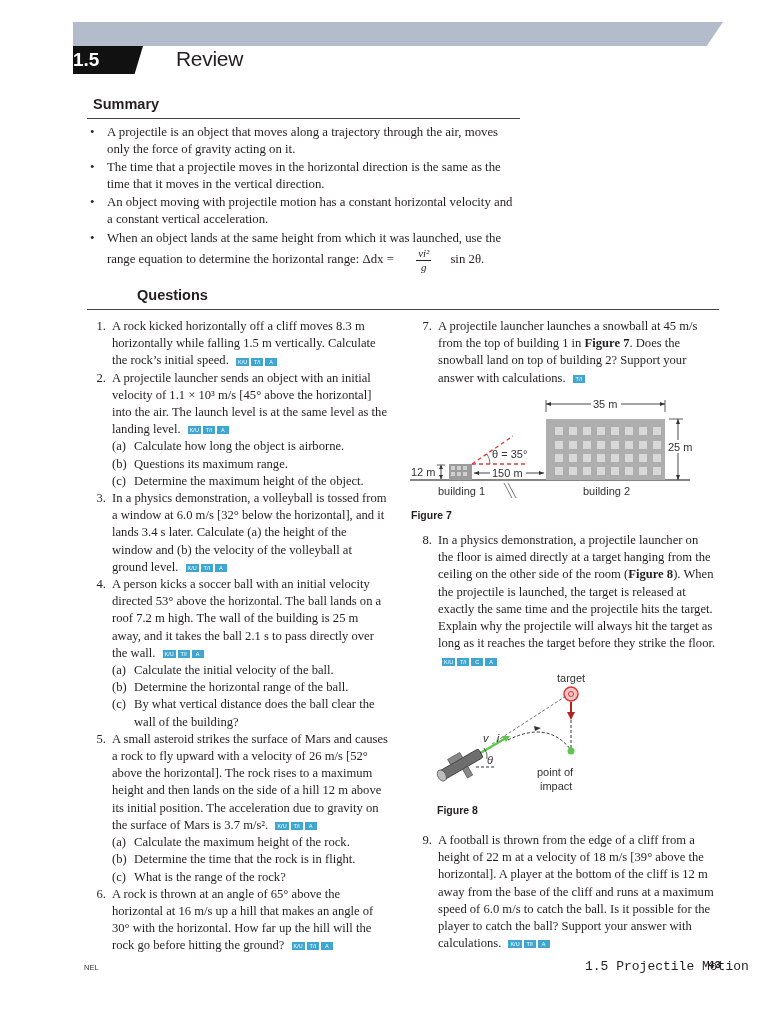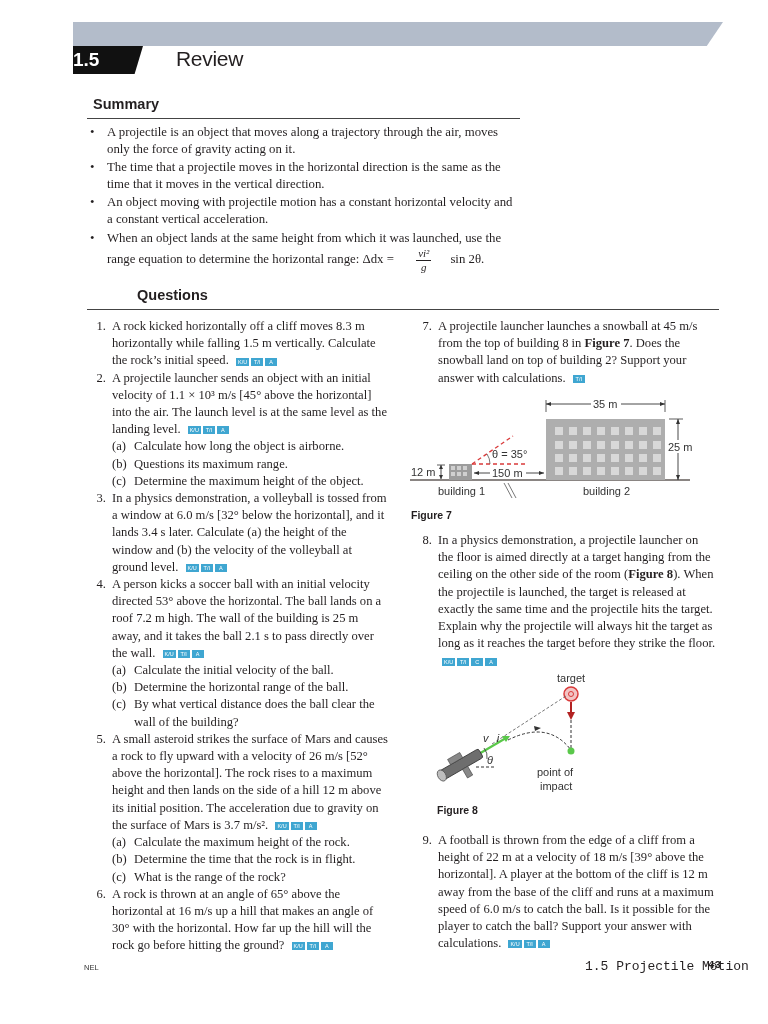--- a/index.html
+++ b/index.html
@@ -124,21 +124,21 @@
       <span class="badge">K/U</span>
       <span class="badge">T/I</span>
       <span class="badge">A</span>
     </span>
   </div>
 </div>
 
 <div class="col col-right">
   <div class="q">
     <span class="qn">7.</span>
-    <span>A projectile launcher launches a snowball at 45 m/s from the top of building 8 in </span><b>Figure 7</b><span>. Does the snowball land on top of building 2? Support your answer with calculations.</span>
+    <span>A projectile launcher launches a snowball at 45 m/s from the top of building 1 in </span><b>Figure 7</b><span>. Does the snowball land on top of building 2? Support your answer with calculations.</span>
     <span class="badges">
       <span class="badge">T/I</span>
     </span>
   </div>
 </div>
 
 <svg class="fig-svg" style="left:405px; top:390px;" width="300" height="115" viewBox="0 0 300 115">
 
   <line x1="5" y1="90" x2="285" y2="90" stroke="#8a8583" stroke-width="2"></line>
 

